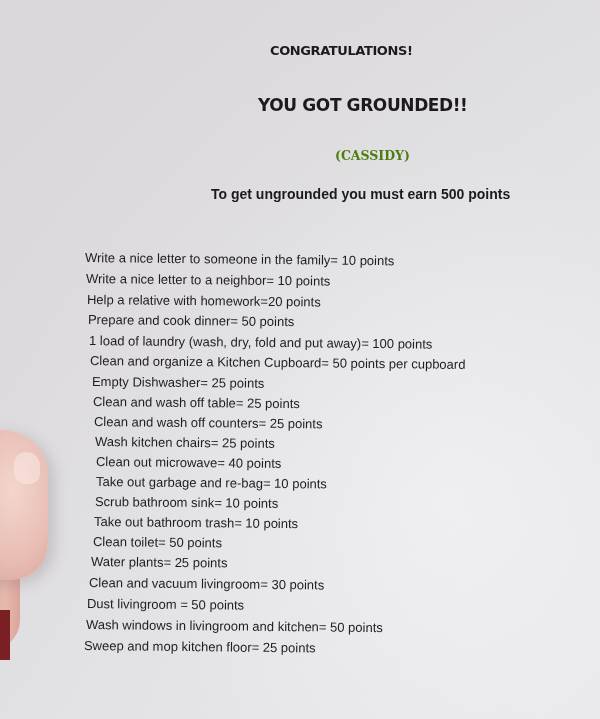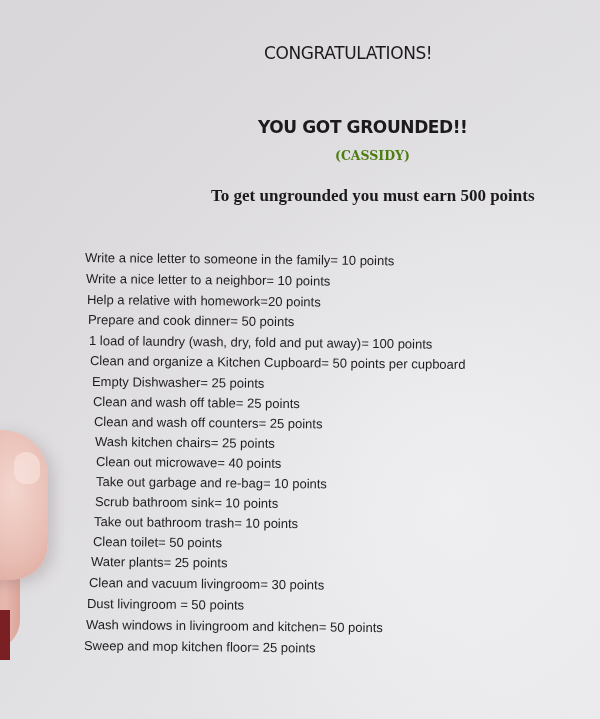--- a/index.html
+++ b/index.html
@@ -52,58 +52,57 @@
       position: absolute;
       left: 14px;
       top: 452px;
       width: 26px;
       height: 32px;
       border-radius: 12px 14px 10px 12px;
       background: rgba(250,230,225,0.6);
     }
     .title1 {
       position: absolute;
-      left: 264px;
+      left: 270px;
       top: 43px;
       font-family: "DejaVu Sans", sans-serif;
-      font-weight: normal;
-      font-size: 17px;
+      font-weight: bold;
+      font-size: 13px;
       letter-spacing: -0.4px;
       color: #1c1a1d;
       white-space: nowrap;
     }
     .title2 {
       position: absolute;
       left: 258px;
       top: 95px;
       font-family: "DejaVu Sans", sans-serif;
       font-weight: bold;
       font-size: 17px;
       letter-spacing: -0.4px;
       color: #1c1a1d;
       white-space: nowrap;
-      margin-top: 22px;
     }
     .name {
       position: absolute;
       left: 335px;
       top: 148px;
       font-family: "DejaVu Serif", serif;
       font-weight: bold;
       font-size: 12.5px;
       color: #4d7c0f;
       white-space: nowrap;
     }
     .subtitle {
       position: absolute;
       left: 211px;
       top: 186px;
-      font-family: Liberation Serif, serif;
+      font-family: Liberation Sans, sans-serif;
       font-weight: bold;
-      font-size: 17px;
+      font-size: 14px;
       color: #1c1a1d;
       white-space: nowrap;
     }
     .tasks {
       position: absolute;
       left: 0;
       top: 0;
       margin: 0;
       padding: 0;
       list-style: none;

